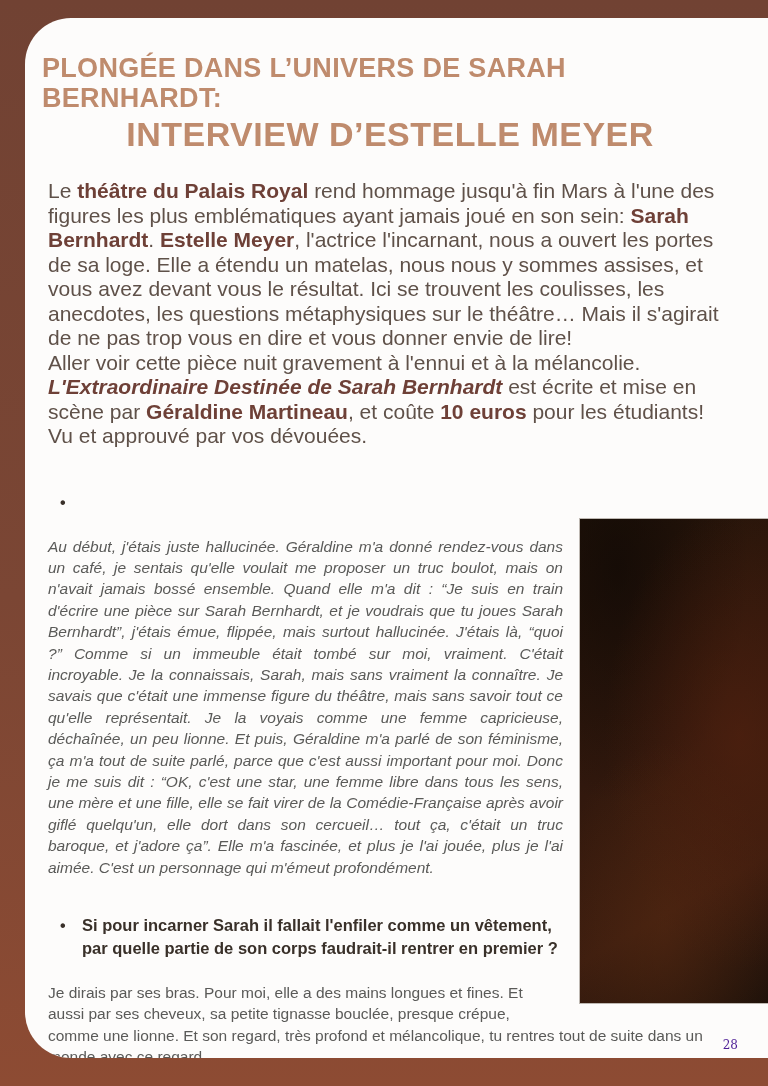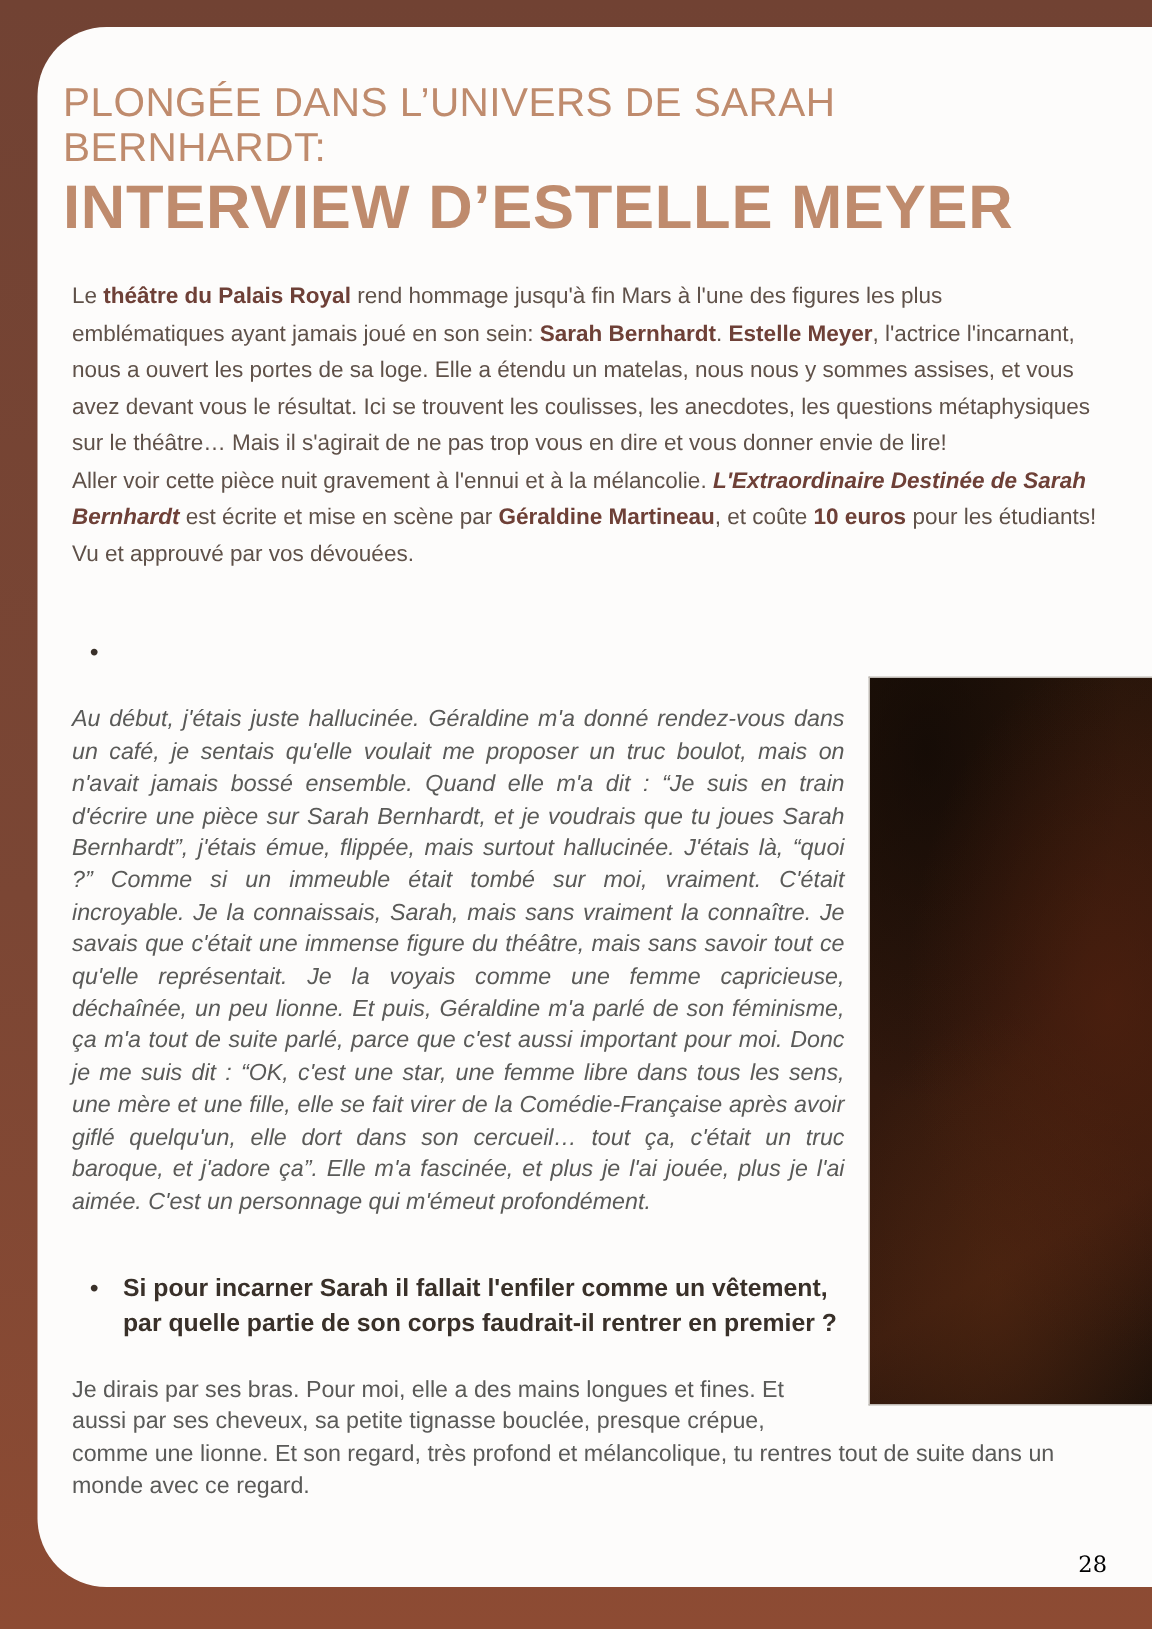--- a/index.html
+++ b/index.html
@@ -23,36 +23,37 @@
     position:absolute;
     left:25px; top:18px; right:0; bottom:28px;
     background:var(--sheet);
     border-radius:46px 0 0 46px;
     overflow:hidden;
   }
   header{ padding:36px 30px 0 17px; }
   .kicker{
     color:var(--accent);
     font-size:27px;
-    font-weight:400;
+    font-weight:700;
     letter-spacing:.3px;
     line-height:1.1;
   }
   .title{
     color:var(--accent);
-    font-size:41px;
+    font-size:34px;
     font-weight:800;
     letter-spacing:.5px;
     line-height:1.05;
     margin-top:4px;
+    text-align:center;
   }
   .intro{
     margin:0 36px 0 23px;
     color:var(--intro-text);
-    font-size:15px;
+    font-size:21px;
     line-height:24.5px;
   }
   .intro-wrap{ margin-top:26px; }
   .intro .run-b{ font-weight:700; color:var(--intro-bold); }
   .intro .run-bi{ font-weight:700; font-style:italic; color:var(--intro-bold); }
   main{ padding:0 38px 0 23px; }
   .question{
     display:flex;
     color:var(--question-text);
     font-weight:700;
@@ -86,22 +87,22 @@
     font-size:15.5px;
     line-height:21.4px;
     margin-top:22px;
   }
   .justify{ text-align:justify;font-style:italic; }
   .page-number{
     position:absolute;
     right:30px;
     bottom:6px;
     font-family:"DejaVu Serif", serif;
-    font-size:15px;
-    color:#000000;
+    font-size:12px;
+    color:#4c1d95;
   }
 </style>
 </head>
 <body>
 
 <div class="sheet">
 
   <header>
     <div class="kicker">PLONGÉE DANS L’UNIVERS DE SARAH BERNHARDT:</div>
     <h1 class="title">INTERVIEW D’ESTELLE MEYER</h1>

